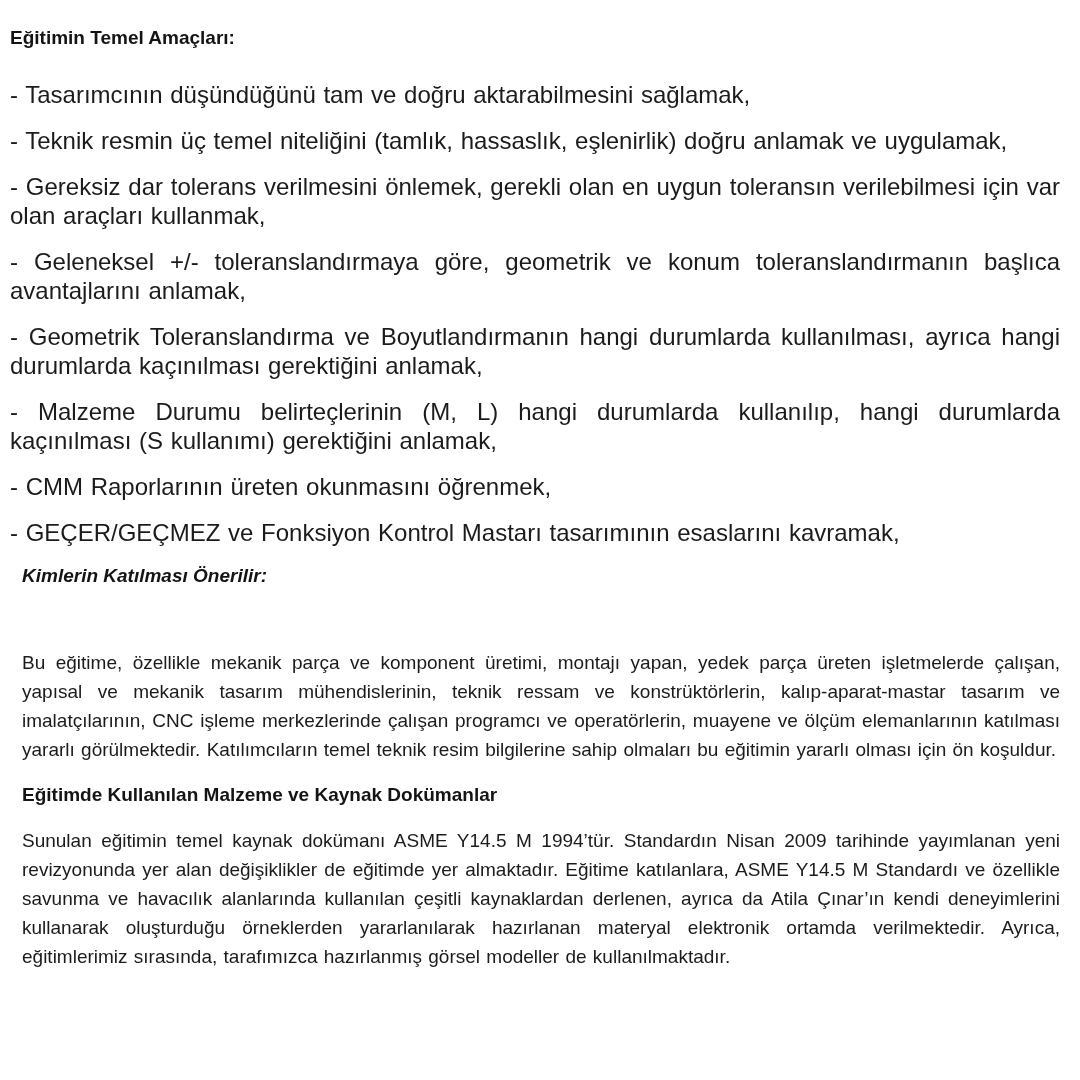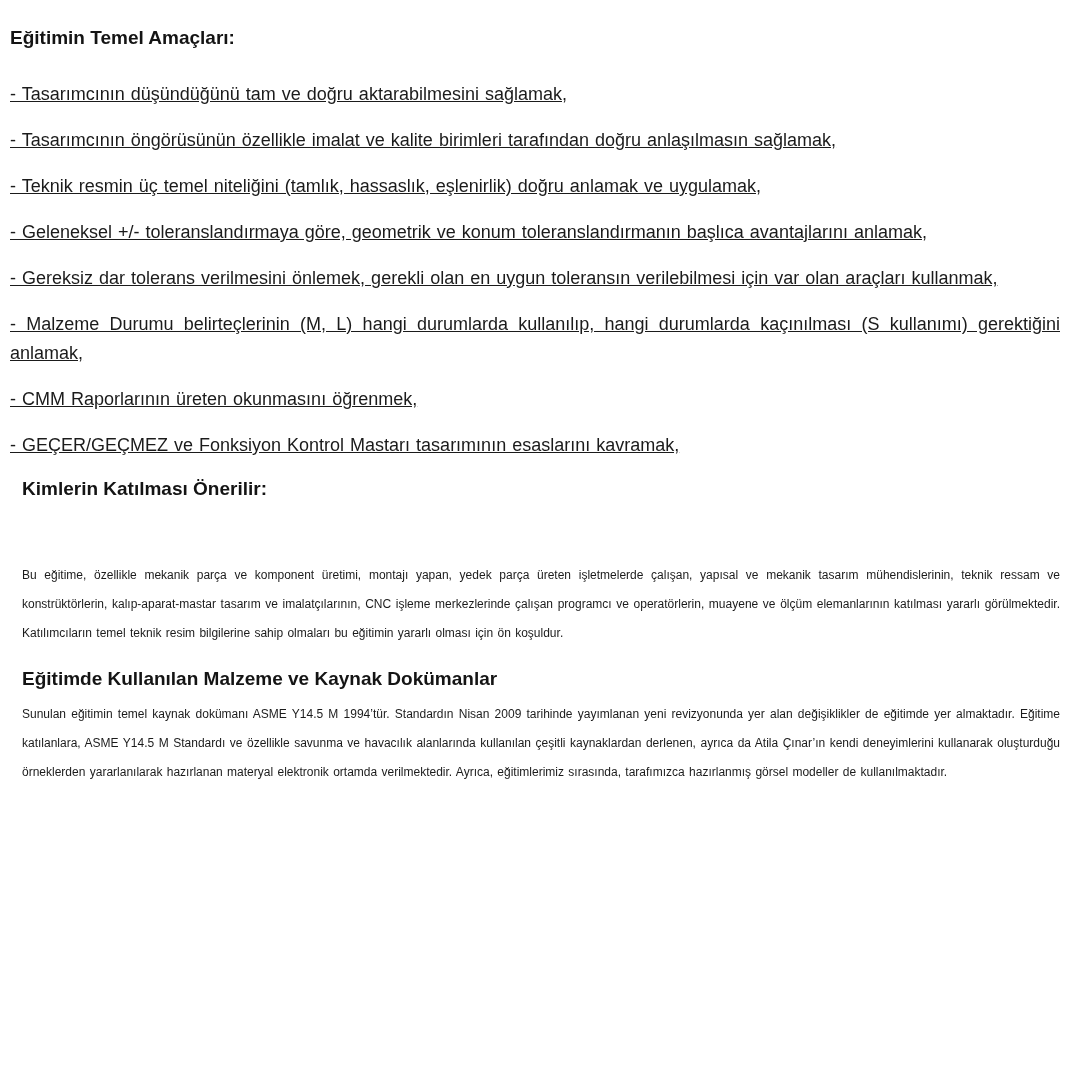--- a/index.html
+++ b/index.html
@@ -23,61 +23,61 @@
     padding: 26px 20px 0 10px;
   }
   .section-heading {
     font-size: 19px;
     font-weight: 700;
     line-height: 23px;
     margin: 0 0 31px 0;
     color: #141414;
   }
   .bullet-item {
-    font-size: 18px;
+    font-size: 24px;
     line-height: 29px;
     margin: 0 0 17px 0;
     text-align: justify;
     word-spacing: 1px;
-    text-decoration: underline;
   }
   .body-paragraph {
-    font-size: 12px;
+    font-size: 19px;
     line-height: 29px;
     margin: 0;
     text-align: justify;
     word-spacing: 1px;
   }
   .section-audience {
     padding-left: 12px;
   }
   .section-audience .section-heading {
     margin-top: 9px;
     margin-bottom: 61px;
+    font-style: italic;
   }
   .section-materials {
     padding-left: 12px;
   }
   .section-materials .section-heading {
     margin-top: 19px;
-    margin-bottom: 10px;
+    margin-bottom: 20px;
   }
 </style>
 </head>
 <body>
 
 <main class="page">
 
   <section class="section-goals">
     <h2 class="section-heading">Eğitimin Temel Amaçları:</h2>
     <p class="bullet-item">- Tasarımcının düşündüğünü tam ve doğru aktarabilmesini sağlamak,</p>
-    <p class="bullet-item">- Tasarımcının öngörüsünün özellikle imalat ve kalite birimleri tarafından doğru anlaşılmasın sağlamak,</p>
     <p class="bullet-item">- Teknik resmin üç temel niteliğini (tamlık, hassaslık, eşlenirlik) doğru anlamak ve uygulamak,</p>
+    <p class="bullet-item">- Gereksiz dar tolerans verilmesini önlemek, gerekli olan en uygun toleransın verilebilmesi için var olan araçları kullanmak,</p>
     <p class="bullet-item">- Geleneksel +/- toleranslandırmaya göre, geometrik ve konum toleranslandırmanın başlıca avantajlarını anlamak,</p>
-    <p class="bullet-item">- Gereksiz dar tolerans verilmesini önlemek, gerekli olan en uygun toleransın verilebilmesi için var olan araçları kullanmak,</p>
+    <p class="bullet-item">- Geometrik Toleranslandırma ve Boyutlandırmanın hangi durumlarda kullanılması, ayrıca hangi durumlarda kaçınılması gerektiğini anlamak,</p>
     <p class="bullet-item">- Malzeme Durumu belirteçlerinin (M, L) hangi durumlarda kullanılıp, hangi durumlarda kaçınılması (S kullanımı) gerektiğini anlamak,</p>
     <p class="bullet-item">- CMM Raporlarının üreten okunmasını öğrenmek,</p>
     <p class="bullet-item">- GEÇER/GEÇMEZ ve Fonksiyon Kontrol Mastarı tasarımının esaslarını kavramak,</p>
   </section>
 
   <section class="section-audience">
     <h2 class="section-heading">Kimlerin Katılması Önerilir:</h2>
     <p class="body-paragraph">Bu eğitime, özellikle mekanik parça ve komponent üretimi, montajı yapan, yedek parça üreten işletmelerde çalışan, yapısal ve mekanik tasarım mühendislerinin, teknik ressam ve konstrüktörlerin, kalıp-aparat-mastar tasarım ve imalatçılarının, CNC işleme merkezlerinde çalışan programcı ve operatörlerin, muayene ve ölçüm elemanlarının katılması yararlı görülmektedir. Katılımcıların temel teknik resim bilgilerine sahip olmaları bu eğitimin yararlı olması için ön koşuldur.</p>
   </section>
 

